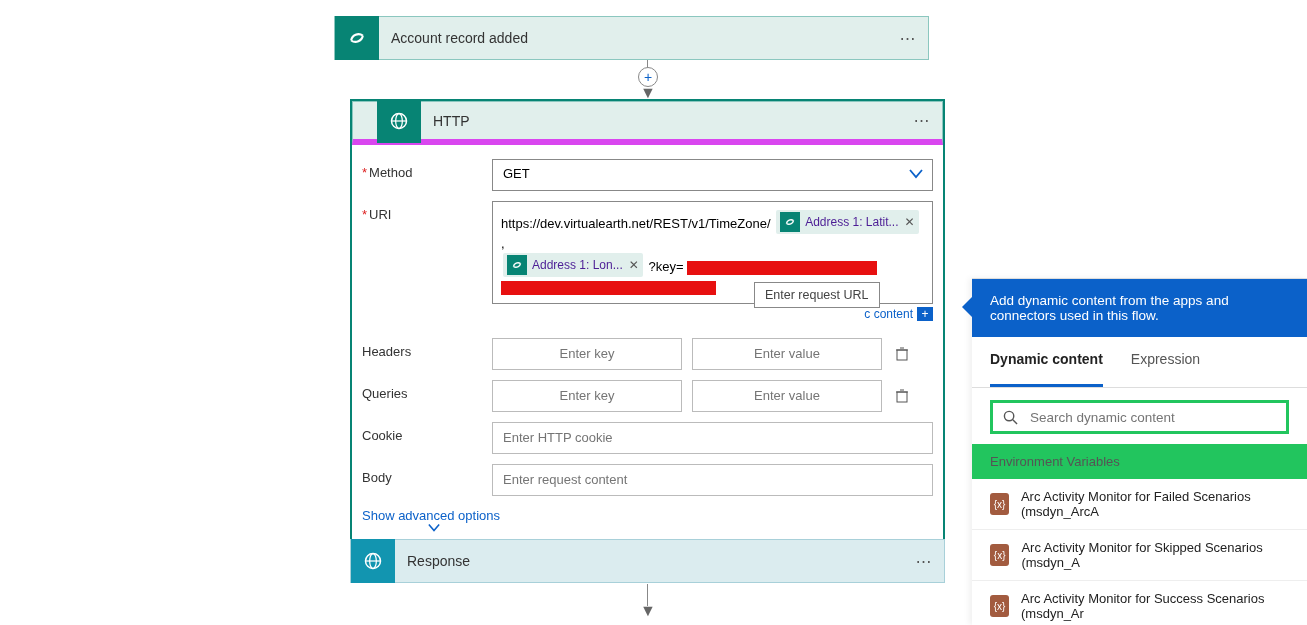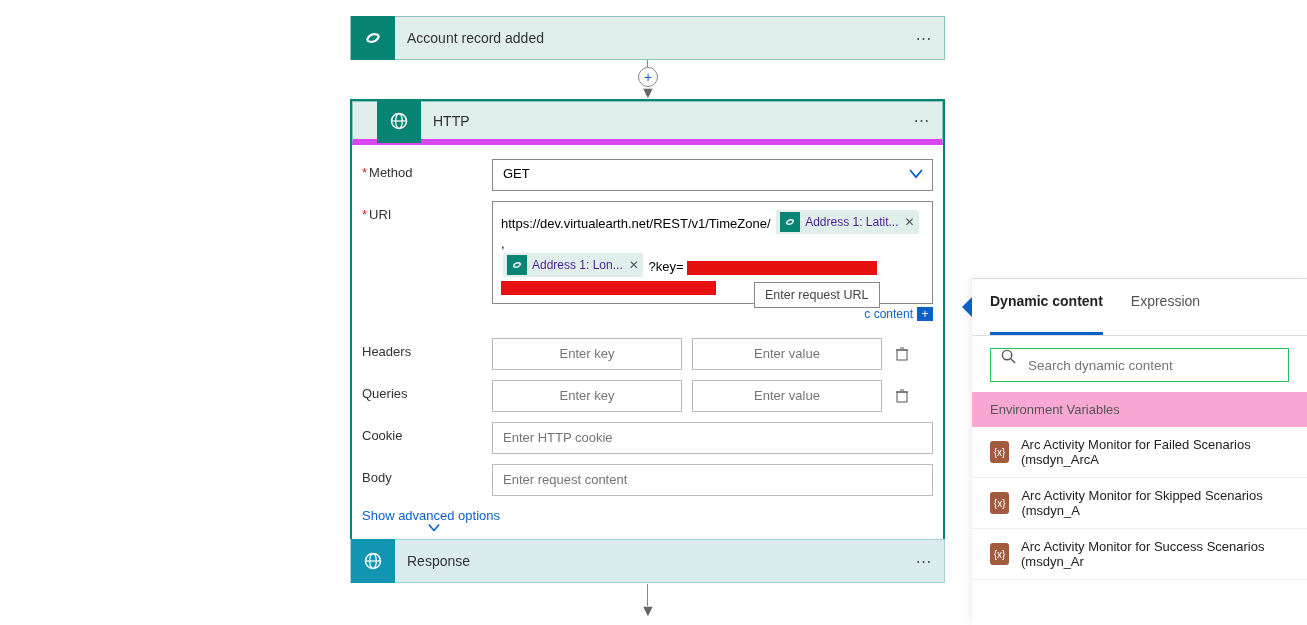--- a/index.html
+++ b/index.html
@@ -7,21 +7,21 @@
   .canvas { position: relative; width: 100%; height: 100%; }
   .card { position: absolute; width: 595px; }
   .card-header { height: 44px; display: flex; align-items: center; border: 1px solid #8bc7bf; }
   .card-header.green { background: #E1EFEC; }
   .card-header.teal { background: #dbecef; border-color: #a8d0d9; }
   .ch-icon { width: 44px; height: 44px; display: flex; align-items: center; justify-content: center; }
   .ch-icon.green { background: #078474; color: #fff; }
   .ch-icon.teal { background: #1295b0; color: #fff; }
   .ch-title { flex: 1; padding-left: 12px; font-size: 14px; color: #333; }
   .ch-dots { width: 40px; text-align: center; color: #555; font-size: 16px; letter-spacing: 1px; cursor: pointer; }
-  .card1 { top: 16px; left: 350px; }
+  .card1 { top: 16px; left: 334px; }
   .card2 { top: 99px; left: 350px; border: 2px solid #078474; }
   .card2 .card-header { border-bottom: 6px solid #d946ef; padding-left: 24px; }
   .card3 { top: 539px; left: 350px; }
   .body-area { background: #fff; padding: 14px 10px 16px 10px; }
   .row { display: flex; align-items: flex-start; margin-bottom: 10px; }
   .lbl { width: 130px; font-size: 13px; color: #333; padding-top: 6px; }
   .lbl .req { color: #d22; margin-right: 2px; }
   .fld { flex: 1; position: relative; border-radius: 12px; }
   .select-wrap { position: relative; }
   .select-wrap .val { border: 1px solid #888; height: 32px; padding: 6px 10px; font-size: 13px; position: relative; }
@@ -43,25 +43,25 @@
   .headers-row .kv-input, .queries-row .kv-input { max-width: 190px; text-align: center; }
   .fullinput { width: 100%; border: 1px solid #bbb; height: 32px; padding: 0 10px; font-size: 13px; }
   .advlink { color: #0b61c9; font-size: 13px; cursor: pointer; display: inline-flex; align-items: center; flex-direction: column; }
   .connector-line { position: absolute; left: 647px; width: 1px; background: #888; }
   .plus-circle { position: absolute; left: 638px; width: 20px; height: 20px; border: 1px solid #888; border-radius: 50%; background: #fff; display: flex; align-items: center; justify-content: center; font-size: 14px; color: #0b61c9; }
   .arrow-down { position: absolute; left: 640px; color: #666; font-size: 16px; }
   .panel { position: absolute; top: 278px; left: 972px; right: 0; bottom: 0; background: #fff; box-shadow: -3px 0 6px rgba(0,0,0,0.06); border-top: 1px solid #ddd; }
   .panel-callout { position: absolute; left: -10px; top: 18px; width: 0; height: 0; border-top: 10px solid transparent; border-bottom: 10px solid transparent; border-right: 10px solid #0b61c9; }
   .panel-top { background: #0b61c9; color: #fff; padding: 14px 18px; font-size: 13.5px; }
   .panel-tabs { display: flex; gap: 28px; padding: 14px 18px 0 18px; font-size: 14px; border-bottom: 1px solid #ddd; }
-  .tab { padding-bottom: 23px; color: #555; cursor: pointer; }
+  .tab { padding-bottom: 17px; color: #555; cursor: pointer; }
   .tab.active { color: #222; font-weight: 600; border-bottom: 3px solid #0b61c9; }
-  .search-wrap { margin: 12px 18px 10px 18px; border: 1px solid #22c55e; height: 34px; display: flex; padding: 0 10px; gap: 10px; }
+  .search-wrap { margin: 12px 18px 10px 18px; border: 3px solid #22c55e; height: 34px; display: flex; align-items: center; padding: 0 10px; gap: 10px; }
   .search-wrap input { border: 0; outline: 0; flex: 1; font-size: 13.5px; }
-  .section-head { background: #f9a8d4; color: #555; font-size: 13px; padding: 10px 18px; }
+  .section-head { background: #22c55e; color: #555; font-size: 13px; padding: 10px 18px; }
   .ditem { display: flex; align-items: center; gap: 12px; padding: 10px 18px; border-bottom: 1px solid #eee; font-size: 13px; color: #222; cursor: pointer; }
   .ditem .box { width: 22px; height: 22px; border-radius: 3px; background: #a25b3f; display: flex; align-items: center; justify-content: center; color: #fff; font-size: 10px; }
   svg { display: block; }
 </style>
 </head>
 <body>
 
 <div class="canvas">
 
   <div class="connector-line" style="top:60px; height:14px;"></div>
@@ -208,20 +208,21 @@
             <line x1="3" y1="12" x2="21" y2="12" stroke="#fff" stroke-width="1.5"></line>
           </svg>
       </div>
       <div class="ch-title">Response</div>
       <div class="ch-dots">⋯</div>
     </div>
   </div>
 
   <div class="panel">
     <div class="panel-callout"></div>
+    <div class="panel-top">Add dynamic content from the apps and connectors used in this flow.</div>
     <div class="panel-tabs">
       <div class="tab active">Dynamic content</div>
       <div class="tab">Expression</div>
     </div>
     <div class="search-wrap">
       <svg width="15" height="15" viewBox="0 0 16 16">
           <circle cx="6.5" cy="6.5" r="5" stroke="#555" fill="none" stroke-width="1.5"></circle>
           <line x1="10.5" y1="10.5" x2="15" y2="15" stroke="#555" stroke-width="1.5"></line>
         </svg>
       <input placeholder="Search dynamic content" style="">

